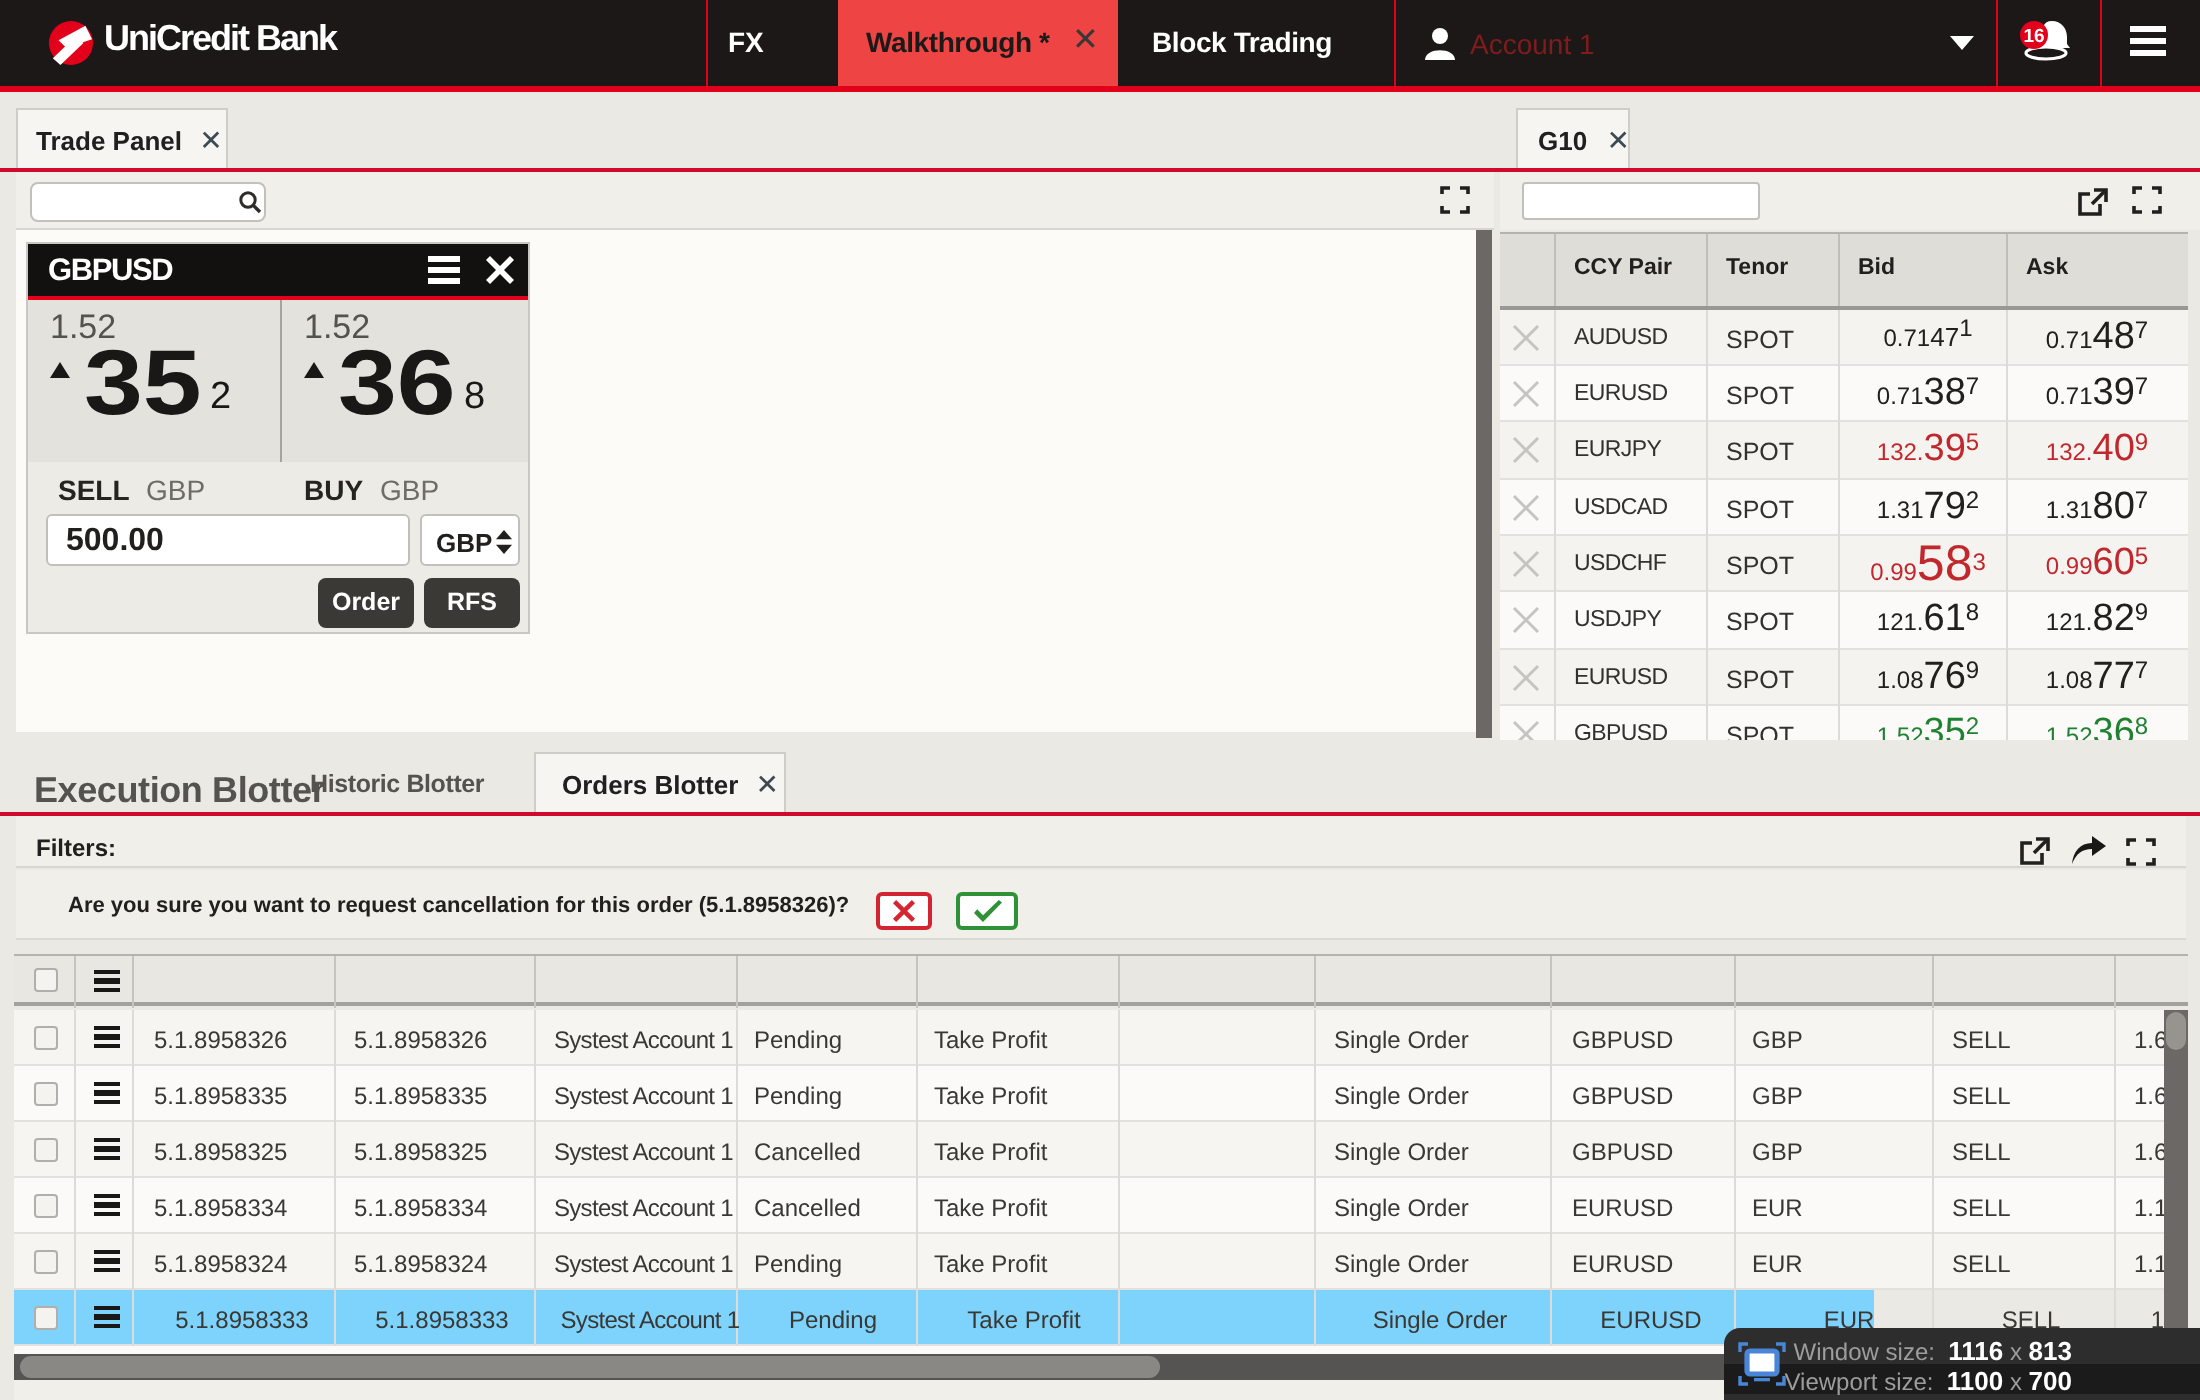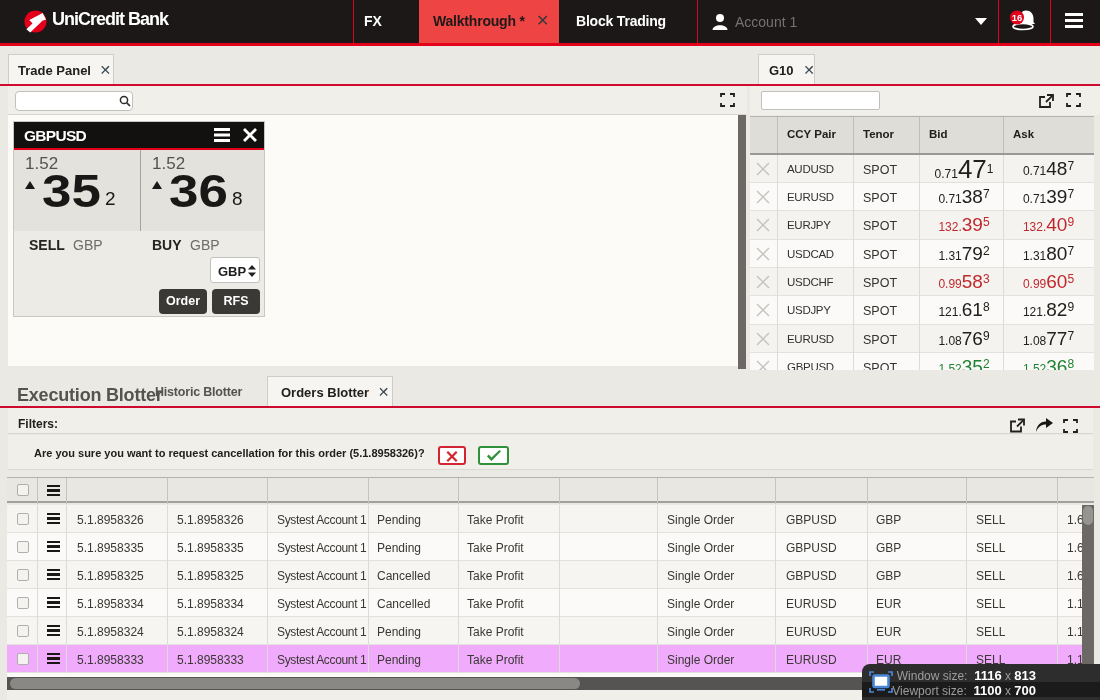--- a/index.html
+++ b/index.html
@@ -12,21 +12,21 @@
 #redline-top { position:absolute; left:0; top:42.5px; width:1100px; height:3px; background:#e2001a; }
 .vred { position:absolute; top:0; width:1px; height:42.5px; background:#e2001a; }
 #logo-circle { position:absolute; left:24px; top:10px; width:23px; height:23px; }
 #logo-text { position:absolute; left:52px; top:9px; color:#fff; font-size:18px; font-weight:bold; letter-spacing:-1px; }
 #tab-fx { position:absolute; left:364px; top:0; height:42px; color:#fff; font-size:14px; font-weight:bold; line-height:42px; white-space:nowrap; }
 #tab-walk { position:absolute; left:419px; top:0; width:140px; height:42.5px; background:#ef4444; white-space:nowrap; }
 #tab-walk .t { position:absolute; left:14px; top:0; line-height:42px; color:#1c1a18; font-size:14px; font-weight:bold; letter-spacing:-0.2px; }
 #tab-walk .x { position:absolute; left:117px; top:0; line-height:42px; color:#3a3836; font-size:16px; }
 #tab-block { position:absolute; left:576px; top:0; height:42px; color:#fff; font-size:14px; font-weight:bold; line-height:42px; letter-spacing:-0.2px; white-space:nowrap; }
 #acct { position:absolute; left:698px; top:0; width:300px; height:42px; }
-#acct .txt { position:absolute; left:37px; top:14px; color:#737373; font-size:14px; }
+#acct .txt { position:absolute; left:37px; top:14px; color:#7f1d1d; font-size:14px; }
 #acct .caret { position:absolute; left:277px; top:18px; width:0; height:0; border-left:6px solid transparent; border-right:6px solid transparent; border-top:7px solid #fff; }
 #bellwrap { position:absolute; left:998px; top:0; width:52px; height:42px; }
 #burger { position:absolute; left:1065px; top:13px; width:18px; height:16px; }
 #burger div { width:18px; height:2.8px; background:#fff; margin-bottom:3.4px; }
 
 
 .ptab { position:absolute; background:#f6f5f1; border:1px solid #cfcdc8; border-bottom:none; font-size:13px; font-weight:bold; color:#22201e; white-space:nowrap; }
 .redline2 { position:absolute; left:0; top:84px; width:1100px; height:2px; background:#cf0a2c; }
 .strip { position:absolute; background:#f1efe9; border-bottom:1px solid #d8d6d2; }
 .searchbox { position:absolute; background:#fff; border:1px solid #c2c0bc; border-radius:4px; }
@@ -169,20 +169,23 @@
       <div style="position:absolute;left:11px;top:31px;width:0;height:0;border-left:5.5px solid transparent;border-right:5.5px solid transparent;border-bottom:8px solid #1a1816;"></div>
       <div class="bigfig" style="position:absolute;left:28px;top:14px;font-size:46px;font-weight:bold;transform:scaleX(1.15);transform-origin:0 0;">36</div>
       <div class="bigfig" style="position:absolute;left:91px;top:38px;font-size:19px;">8</div>
     </div>
   </div>
   <div id="wbottom">
     <span class="lbl-b" style="position:absolute;left:15px;top:6px;">SELL</span>
     <span class="lbl-g" style="position:absolute;left:59px;top:6px;">GBP</span>
     <span class="lbl-b" style="position:absolute;left:138px;top:6px;">BUY</span>
     <span class="lbl-g" style="position:absolute;left:176px;top:6px;">GBP</span>
+    <div class="inp" style="left:9px; top:26px; width:182px; height:26px;">
+      <span style="position:absolute;left:9px;top:4px;font-size:16px;font-weight:bold;color:#22201e;">500.00</span>
+    </div>
     <div class="inp" style="left:196px; top:26px; width:50px; height:26px;">
       <span style="position:absolute;left:7px;top:6px;font-size:13px;font-weight:bold;color:#22201e;">GBP</span>
       <svg style="position:absolute;right:3px;top:7px;" width="8" height="12" viewBox="0 0 8 12">
         <path d="M4 0 L8 4.6 L0 4.6 Z" fill="#22201e"></path>
           <path d="M4 12 L8 7.4 L0 7.4 Z" fill="#22201e"></path>
       </svg>
     </div>
     <div class="dbtn" style="left:145px; top:58px; width:48px; height:25px; line-height:25px;">Order</div>
     <div class="dbtn" style="left:198px; top:58px; width:48px; height:25px; line-height:25px;">RFS</div>
   </div>
@@ -212,21 +215,21 @@
     <div style="position:absolute;left:0;top:66.5px;width:344px;height:28.35px;background:#f4f3ef;border-bottom:1px solid #e3e1dd;">
       <div style="position:absolute;left:27px;top:0;width:1px;height:28.35px;background:#dddbd7;"></div>
       <div style="position:absolute;left:103px;top:0;width:1px;height:28.35px;background:#dddbd7;"></div>
       <div style="position:absolute;left:169px;top:0;width:1px;height:28.35px;background:#dddbd7;"></div>
       <div style="position:absolute;left:253px;top:0;width:1px;height:28.35px;background:#dddbd7;"></div>
       <svg style="position:absolute;left:6px;top:7px;" width="14" height="14" viewBox="0 0 14 14">
         <path d="M1 1 L13 13 M13 1 L1 13" stroke="#c6c4c0" stroke-width="1.5"></path>
       </svg>
       <span style="position:absolute;left:37px;top:8px;font-size:11.5px;letter-spacing:-0.3px;color:#33312e;">AUDUSD</span>
       <span style="position:absolute;left:113px;top:8px;font-size:12.5px;color:#33312e;">SPOT</span>
-      <div style="position:absolute;left:172px;top:0;width:84px;height:28px;text-align:center;color:#22201d;"><span style="font-size:12px;line-height:28px;vertical-align:baseline;">0.71</span><span style="font-size:26px;line-height:28px;vertical-align:baseline;">47</span><span style="font-size:12px;vertical-align:5px;">1</span></div>
+      <div style="position:absolute;left:172px;top:0;width:84px;height:28px;text-align:center;color:#22201d;"><span style="font-size:12px;line-height:28px;vertical-align:baseline;">0.71</span><span style="font-size:13px;line-height:28px;vertical-align:baseline;">47</span><span style="font-size:12px;vertical-align:5px;">1</span></div>
       <div style="position:absolute;left:253px;top:0;width:91px;height:28px;text-align:center;color:#22201d;"><span style="font-size:12px;line-height:28px;vertical-align:baseline;">0.71</span><span style="font-size:19px;line-height:28px;vertical-align:baseline;">48</span><span style="font-size:12px;vertical-align:5px;">7</span></div>
     </div>
     <div style="position:absolute;left:0;top:94.85px;width:344px;height:28.35px;background:#fbfaf8;border-bottom:1px solid #e3e1dd;">
       <div style="position:absolute;left:27px;top:0;width:1px;height:28.35px;background:#dddbd7;"></div>
       <div style="position:absolute;left:103px;top:0;width:1px;height:28.35px;background:#dddbd7;"></div>
       <div style="position:absolute;left:169px;top:0;width:1px;height:28.35px;background:#dddbd7;"></div>
       <div style="position:absolute;left:253px;top:0;width:1px;height:28.35px;background:#dddbd7;"></div>
       <svg style="position:absolute;left:6px;top:7px;" width="14" height="14" viewBox="0 0 14 14">
         <path d="M1 1 L13 13 M13 1 L1 13" stroke="#c6c4c0" stroke-width="1.5"></path>
       </svg>
@@ -264,21 +267,21 @@
     <div style="position:absolute;left:0;top:179.89999999999998px;width:344px;height:28.35px;background:#f4f3ef;border-bottom:1px solid #e3e1dd;">
       <div style="position:absolute;left:27px;top:0;width:1px;height:28.35px;background:#dddbd7;"></div>
       <div style="position:absolute;left:103px;top:0;width:1px;height:28.35px;background:#dddbd7;"></div>
       <div style="position:absolute;left:169px;top:0;width:1px;height:28.35px;background:#dddbd7;"></div>
       <div style="position:absolute;left:253px;top:0;width:1px;height:28.35px;background:#dddbd7;"></div>
       <svg style="position:absolute;left:6px;top:7px;" width="14" height="14" viewBox="0 0 14 14">
         <path d="M1 1 L13 13 M13 1 L1 13" stroke="#c6c4c0" stroke-width="1.5"></path>
       </svg>
       <span style="position:absolute;left:37px;top:8px;font-size:11.5px;letter-spacing:-0.3px;color:#33312e;">USDCHF</span>
       <span style="position:absolute;left:113px;top:8px;font-size:12.5px;color:#33312e;">SPOT</span>
-      <div style="position:absolute;left:172px;top:0;width:84px;height:28px;text-align:center;color:#c0282e;"><span style="font-size:12px;line-height:28px;vertical-align:baseline;">0.99</span><span style="font-size:19px;line-height:28px;vertical-align:baseline;">58</span><span style="font-size:12px;vertical-align:5px;">3</span></div>
+      <div style="position:absolute;left:172px;top:0;width:84px;height:28px;text-align:center;color:#c0282e;"><span style="font-size:12px;line-height:28px;vertical-align:baseline;">0.99</span><span style="font-size:25px;line-height:28px;vertical-align:baseline;">58</span><span style="font-size:12px;vertical-align:5px;">3</span></div>
       <div style="position:absolute;left:253px;top:0;width:91px;height:28px;text-align:center;color:#c0282e;"><span style="font-size:12px;line-height:28px;vertical-align:baseline;">0.99</span><span style="font-size:19px;line-height:28px;vertical-align:baseline;">60</span><span style="font-size:12px;vertical-align:5px;">5</span></div>
     </div>
     <div style="position:absolute;left:0;top:208.24999999999997px;width:344px;height:28.35px;background:#fbfaf8;border-bottom:1px solid #e3e1dd;">
       <div style="position:absolute;left:27px;top:0;width:1px;height:28.35px;background:#dddbd7;"></div>
       <div style="position:absolute;left:103px;top:0;width:1px;height:28.35px;background:#dddbd7;"></div>
       <div style="position:absolute;left:169px;top:0;width:1px;height:28.35px;background:#dddbd7;"></div>
       <div style="position:absolute;left:253px;top:0;width:1px;height:28.35px;background:#dddbd7;"></div>
       <svg style="position:absolute;left:6px;top:7px;" width="14" height="14" viewBox="0 0 14 14">
         <path d="M1 1 L13 13 M13 1 L1 13" stroke="#c6c4c0" stroke-width="1.5"></path>
       </svg>
@@ -513,21 +516,21 @@
       <span class="c" style="left:170px;width:88px;overflow:hidden;">5.1.8958324</span>
       <span class="c" style="left:270px;width:96px;overflow:hidden;letter-spacing:-0.35px;">Systest Account 1</span>
       <span class="c" style="left:370px;width:79px;overflow:hidden;">Pending</span>
       <span class="c" style="left:460px;width:90px;overflow:hidden;">Take Profit</span>
       <span class="c" style="left:660px;width:106px;overflow:hidden;">Single Order</span>
       <span class="c" style="left:779px;width:79px;overflow:hidden;">EURUSD</span>
       <span class="c" style="left:869px;width:97px;overflow:hidden;">EUR</span>
       <span class="c" style="left:969px;width:79px;overflow:hidden;">SELL</span>
       <span class="c" style="left:1060px;width:40px;overflow:hidden;">1.15</span>
     </div>
-    <div class="orow" style="top:168px;background:#f0abfc;border-bottom:1px solid #e3e1dd;width:1087px;">
+    <div class="orow" style="top:168px;background:#7dd3fc;border-bottom:1px solid #e3e1dd;width:930px;text-align:center;">
       <div class="osep" style="left:30px;height:28px;background:#dddbd7;"></div>
       <div class="osep" style="left:59px;height:28px;background:#dddbd7;"></div>
       <div class="osep" style="left:160px;height:28px;background:#dddbd7;"></div>
       <div class="osep" style="left:260px;height:28px;background:#dddbd7;"></div>
       <div class="osep" style="left:361px;height:28px;background:#dddbd7;"></div>
       <div class="osep" style="left:451px;height:28px;background:#dddbd7;"></div>
       <div class="osep" style="left:552px;height:28px;background:#dddbd7;"></div>
       <div class="osep" style="left:650px;height:28px;background:#dddbd7;"></div>
       <div class="osep" style="left:768px;height:28px;background:#dddbd7;"></div>
       <div class="osep" style="left:860px;height:28px;background:#dddbd7;"></div>

